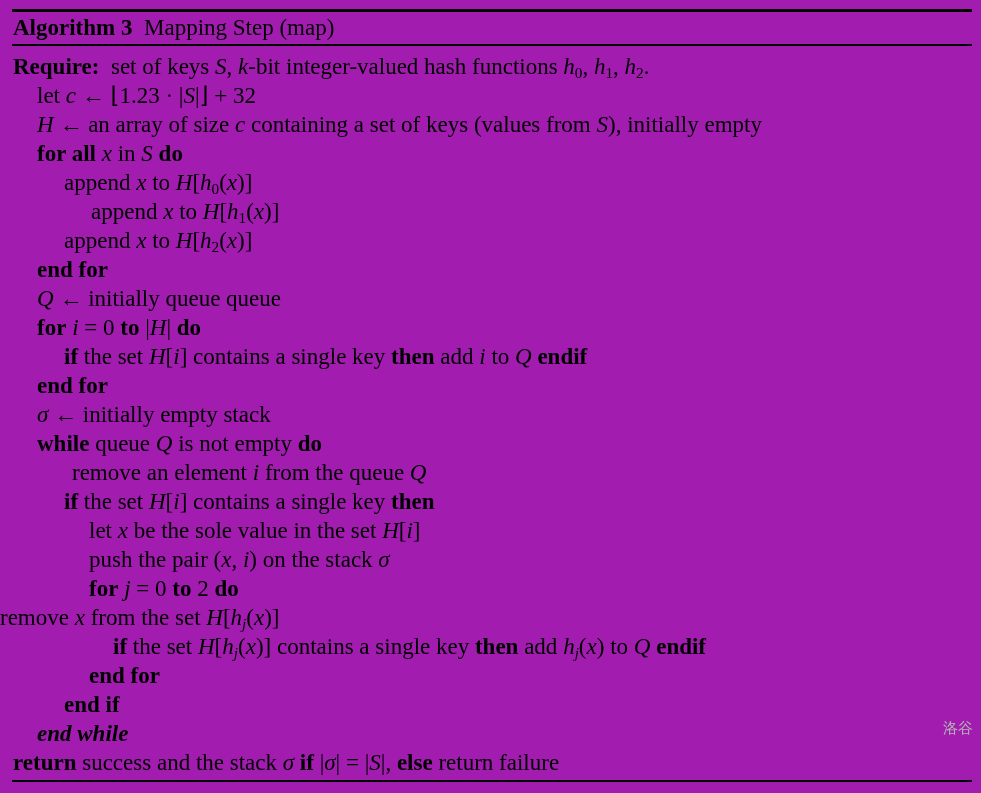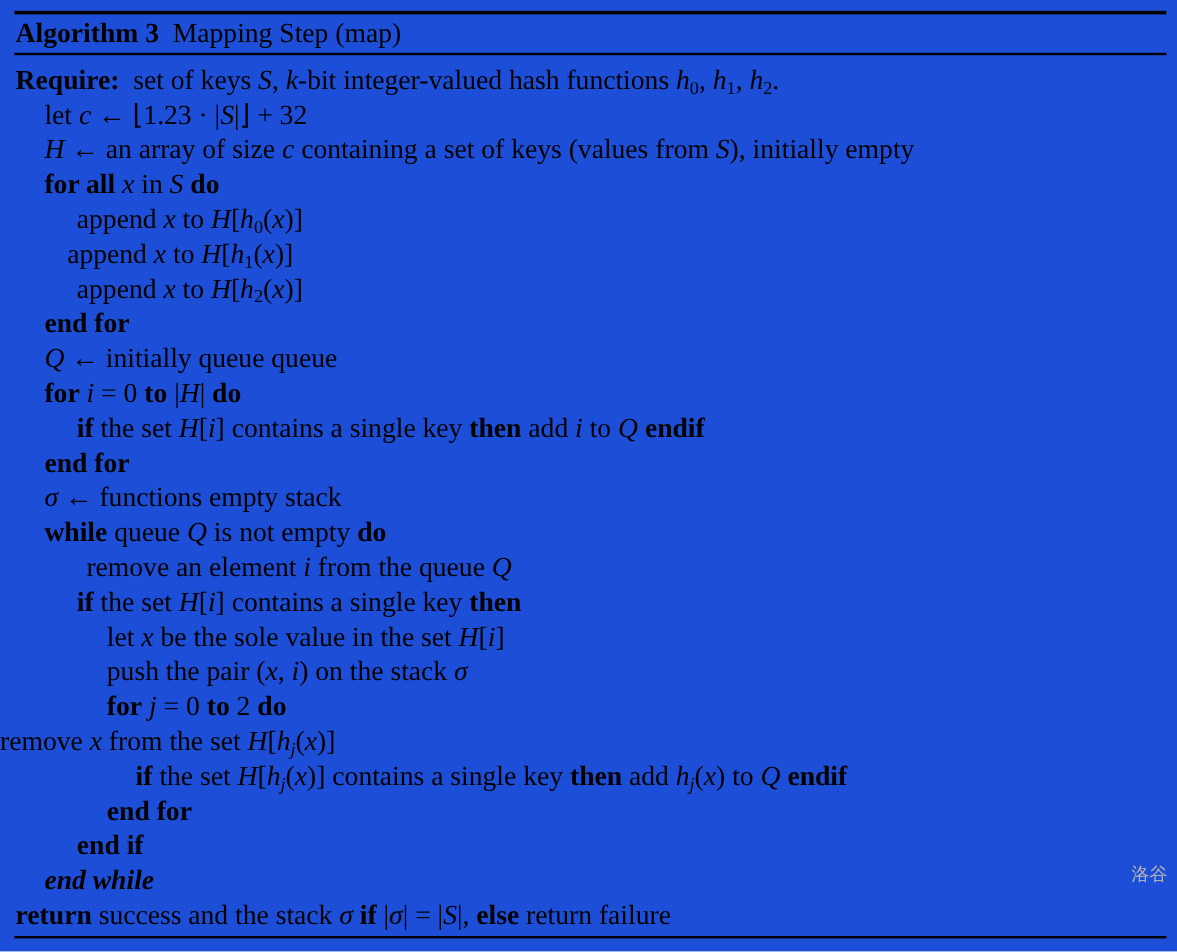--- a/index.html
+++ b/index.html
@@ -1,20 +1,20 @@
 <!DOCTYPE html>
 <html><head>
 <meta charset="utf-8">
 <style>
   html, body { margin: 0; padding: 0; background: #ffffff; }
   .page {
     position: relative;
     width: 981px;
     height: 793px;
-    background: #1d4ed8;
+    background: #a21caf;
     color: #000000;
     font-family: "Liberation Serif", serif;
     overflow: hidden;
   }
   .rule {
     position: absolute;
     left: 12px;
     width: 960px;
     background: #000000;
   }
@@ -66,28 +66,28 @@
 <div class="page">
   <div class="rule rule-top"></div>
   <div class="caption"><span class="b">Algorithm 3</span><span>  Mapping Step (map)</span></div>
   <div class="rule rule-mid"></div>
   <div class="algo-body">
       <div class="line" style="padding-left: 13px;"><span class="b">Require:</span><span>  set of keys </span><span class="i">S</span><span>, </span><span class="i">k</span><span>-bit integer-valued hash functions </span><span class="i">h</span><span class="sub">0</span><span>, </span><span class="i">h</span><span class="sub">1</span><span>, </span><span class="i">h</span><span class="sub">2</span><span>.</span></div>
       <div class="line" style="padding-left: 37px;"><span>let </span><span class="i">c</span><span> ← ⌊1.23 · |</span><span class="i">S</span><span>|⌋ + 32</span></div>
       <div class="line" style="padding-left: 37px;"><span class="i">H</span><span> ← an array of size </span><span class="i">c</span><span> containing a set of keys (values from </span><span class="i">S</span><span>), initially empty</span></div>
       <div class="line" style="padding-left: 37px;"><span class="b">for all</span><span> </span><span class="i">x</span><span> in </span><span class="i">S</span><span> </span><span class="b">do</span></div>
       <div class="line" style="padding-left: 64px;"><span>append </span><span class="i">x</span><span> to </span><span class="i">H</span><span>[</span><span class="i">h</span><span class="sub">0</span><span>(</span><span class="i">x</span><span>)]</span></div>
-      <div class="line" style="padding-left: 56px;"><span>append </span><span class="i">x</span><span> to </span><span class="i">H</span><span>[</span><span class="i">h</span><span class="sub">1</span><span>(</span><span class="i">x</span><span>)]</span></div>
+      <div class="line" style="padding-left: 91px;"><span>append </span><span class="i">x</span><span> to </span><span class="i">H</span><span>[</span><span class="i">h</span><span class="sub">1</span><span>(</span><span class="i">x</span><span>)]</span></div>
       <div class="line" style="padding-left: 64px;"><span>append </span><span class="i">x</span><span> to </span><span class="i">H</span><span>[</span><span class="i">h</span><span class="sub">2</span><span>(</span><span class="i">x</span><span>)]</span></div>
       <div class="line" style="padding-left: 37px;"><span class="b">end for</span></div>
       <div class="line" style="padding-left: 37px;"><span class="i">Q</span><span> ← initially queue queue</span></div>
       <div class="line" style="padding-left: 37px;"><span class="b">for</span><span> </span><span class="i">i</span><span> = 0 </span><span class="b">to</span><span> |</span><span class="i">H</span><span>| </span><span class="b">do</span></div>
       <div class="line" style="padding-left: 64px;"><span class="b">if</span><span> the set </span><span class="i">H</span><span>[</span><span class="i">i</span><span>] contains a single key </span><span class="b">then</span><span> add </span><span class="i">i</span><span> to </span><span class="i">Q</span><span> </span><span class="b">endif</span></div>
       <div class="line" style="padding-left: 37px;"><span class="b">end for</span></div>
-      <div class="line" style="padding-left: 37px;"><span class="i">σ</span><span> ← functions empty stack</span></div>
+      <div class="line" style="padding-left: 37px;"><span class="i">σ</span><span> ← initially empty stack</span></div>
       <div class="line" style="padding-left: 37px;"><span class="b">while</span><span> queue </span><span class="i">Q</span><span> is not empty </span><span class="b">do</span></div>
       <div class="line" style="padding-left: 72px;"><span>remove an element </span><span class="i">i</span><span> from the queue </span><span class="i">Q</span></div>
       <div class="line" style="padding-left: 64px;"><span class="b">if</span><span> the set </span><span class="i">H</span><span>[</span><span class="i">i</span><span>] contains a single key </span><span class="b">then</span></div>
       <div class="line" style="padding-left: 89px;"><span>let </span><span class="i">x</span><span> be the sole value in the set </span><span class="i">H</span><span>[</span><span class="i">i</span><span>]</span></div>
       <div class="line" style="padding-left: 89px; font-family: Liberation Serif, serif;"><span>push the pair (</span><span class="i">x</span><span>, </span><span class="i">i</span><span>) on the stack </span><span class="i">σ</span></div>
       <div class="line" style="padding-left: 89px;"><span class="b">for</span><span> </span><span class="i">j</span><span> = 0 </span><span class="b">to</span><span> 2 </span><span class="b">do</span></div>
       <div class="line" style=""><span>remove </span><span class="i">x</span><span> from the set </span><span class="i">H</span><span>[</span><span class="i">h</span><span class="i sub">j</span><span>(</span><span class="i">x</span><span>)]</span></div>
       <div class="line" style="padding-left: 113px;"><span class="b">if</span><span> the set </span><span class="i">H</span><span>[</span><span class="i">h</span><span class="i sub">j</span><span>(</span><span class="i">x</span><span>)] contains a single key </span><span class="b">then</span><span> add </span><span class="i">h</span><span class="i sub">j</span><span>(</span><span class="i">x</span><span>) to </span><span class="i">Q</span><span> </span><span class="b">endif</span></div>
       <div class="line" style="padding-left: 89px;"><span class="b">end for</span></div>
       <div class="line" style="padding-left: 64px;"><span class="b">end if</span></div>

